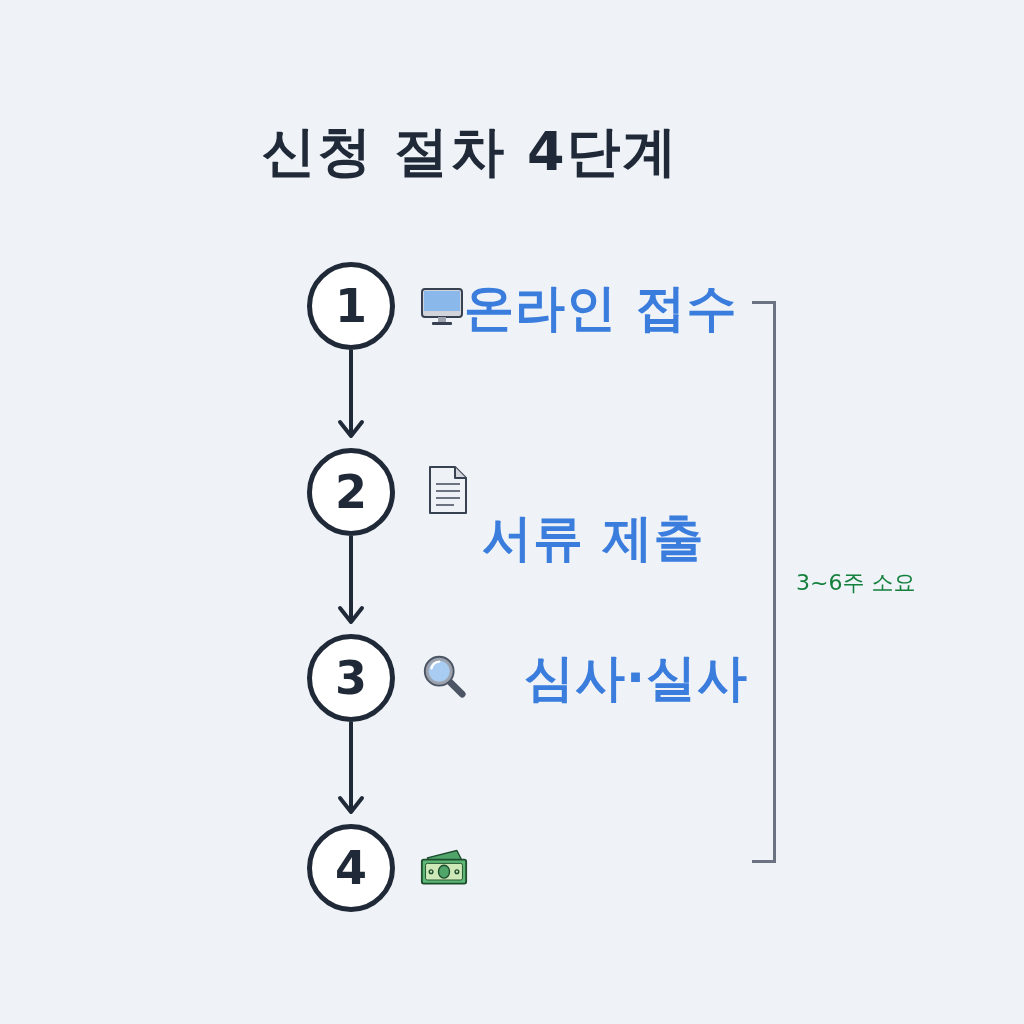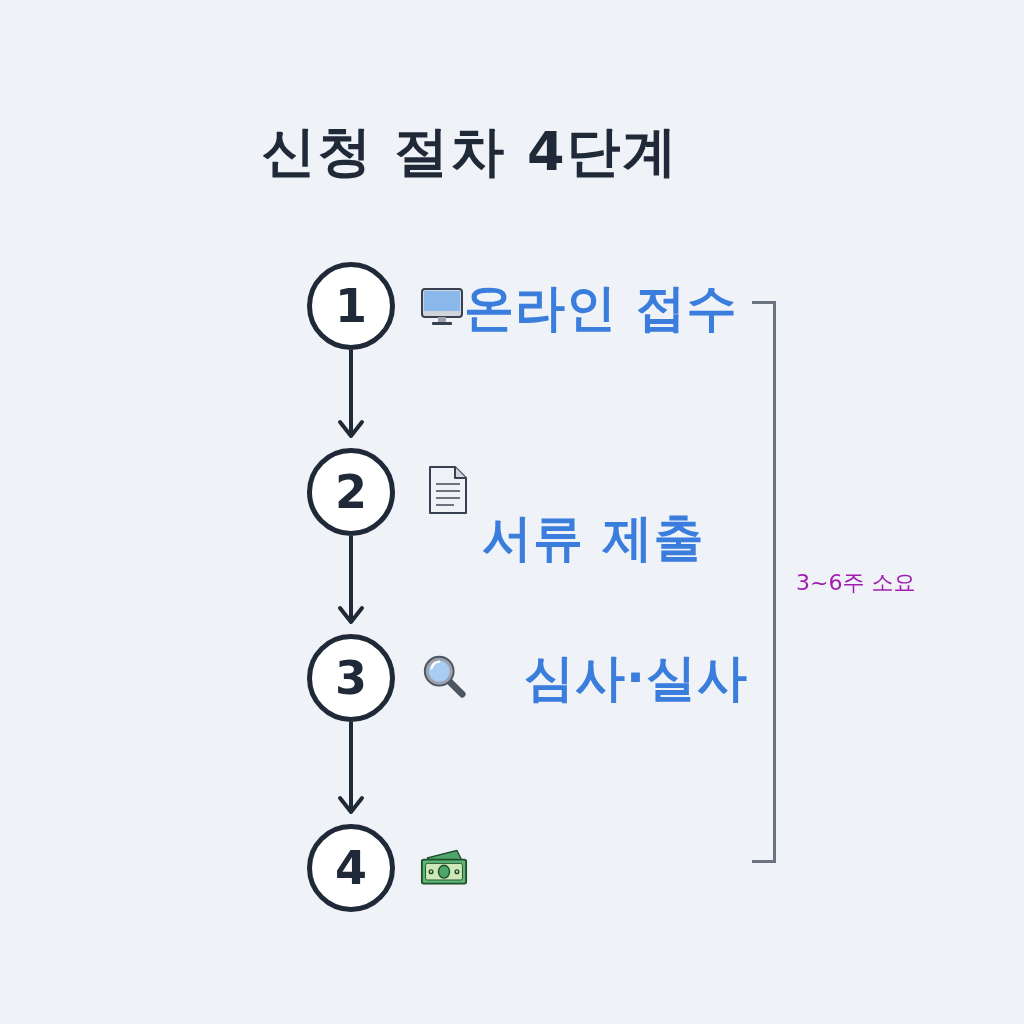--- a/index.html
+++ b/index.html
@@ -87,21 +87,21 @@
       border-top: 3px solid #6b7280;
       border-right: 3px solid #6b7280;
       border-bottom: 3px solid #6b7280;
       box-sizing: border-box;
     }
     .duration {
       position: absolute;
       left: 796px;
       top: 568px;
       font-size: 22px;
-      color: #a21caf;
+      color: #15803d;
       white-space: nowrap;
       line-height: 30px;
     }
   </style>
 </head>
 <body>
 
 <div class="title">신청 절차 4단계</div>
 
 <div class="flow">

